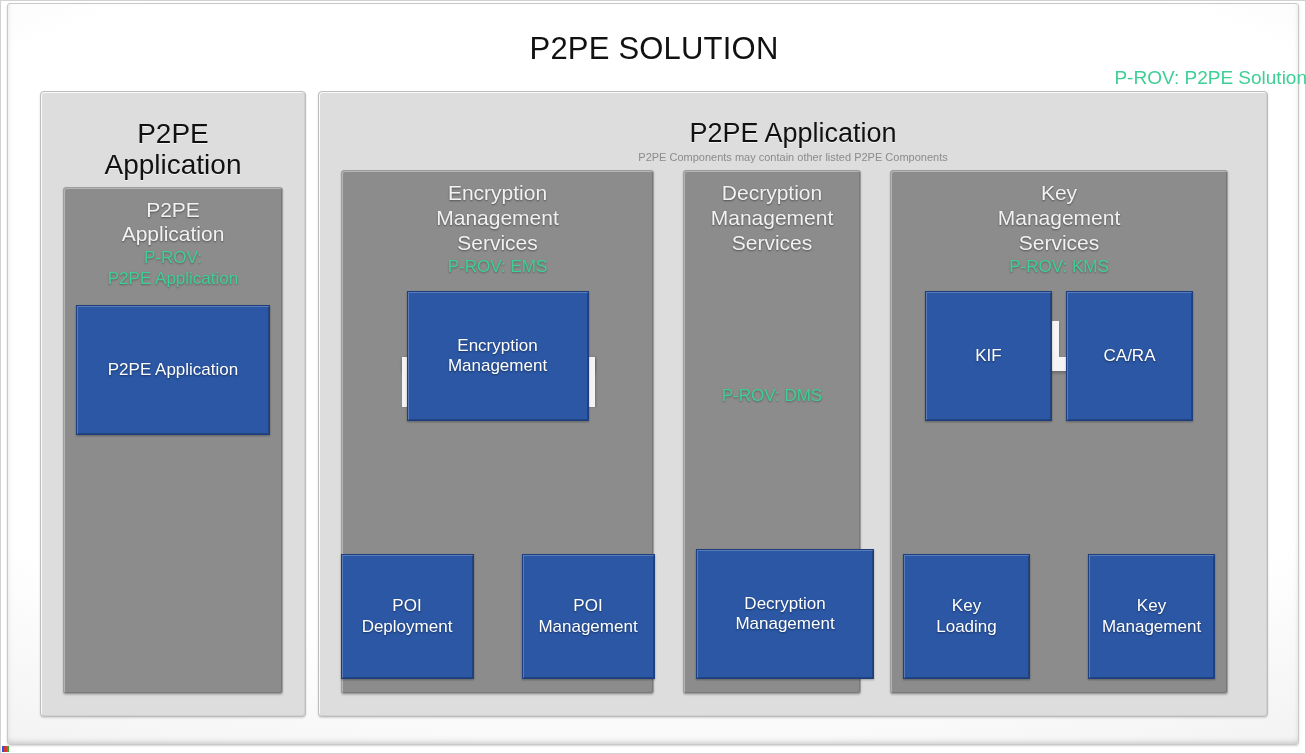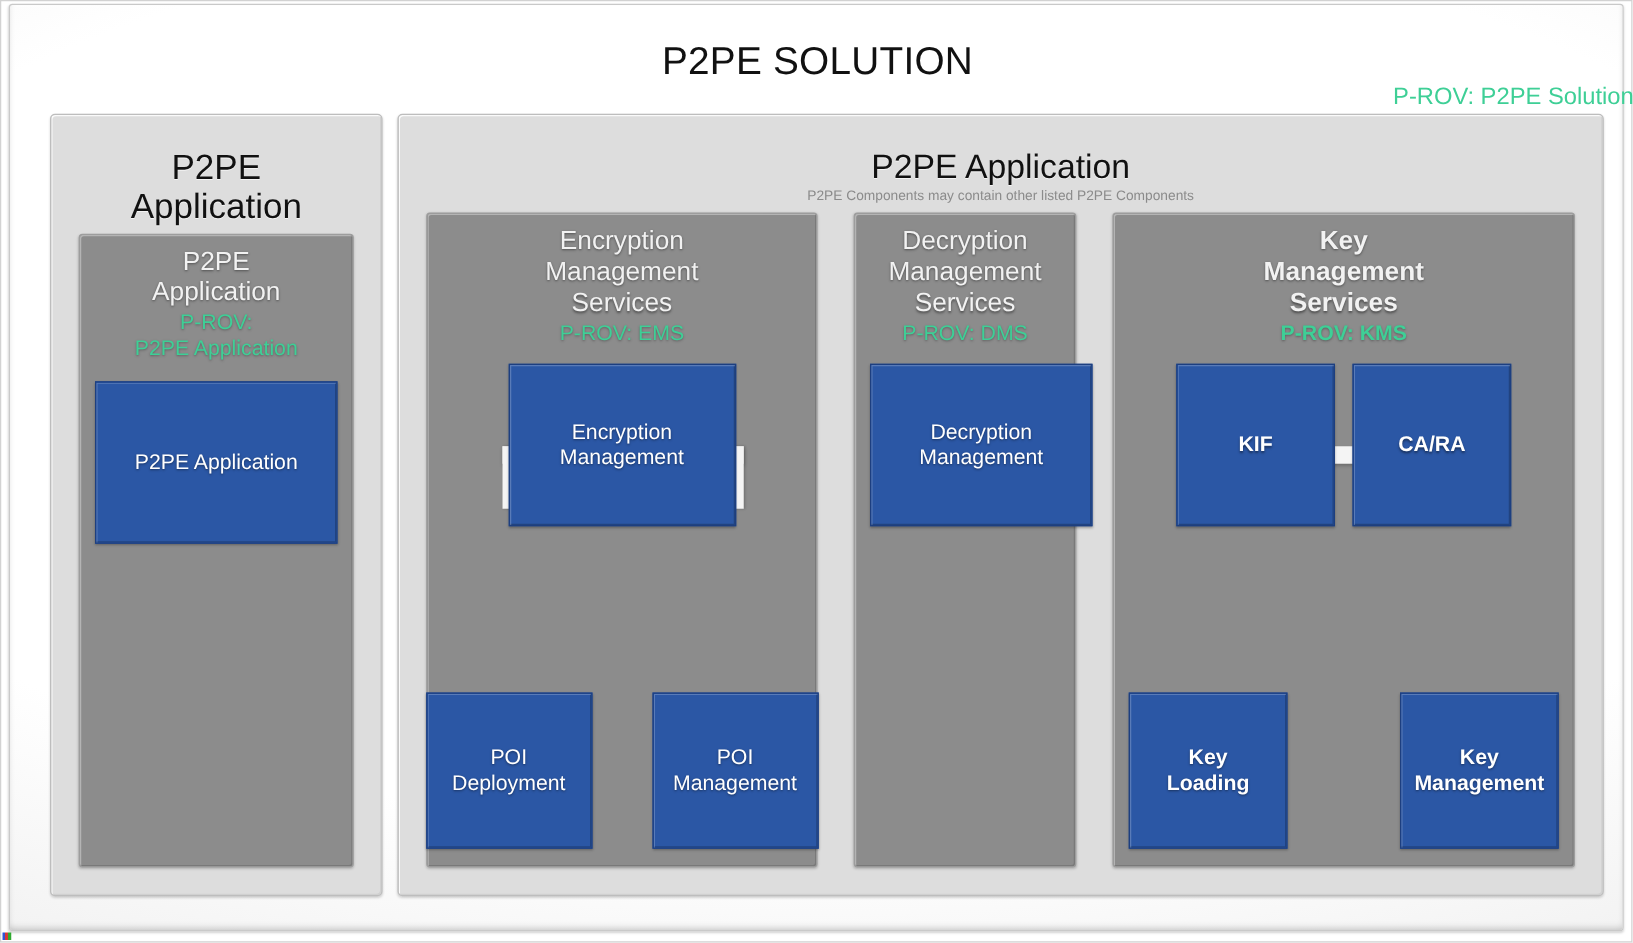--- a/index.html
+++ b/index.html
@@ -83,22 +83,22 @@
     border:1px solid #9d9d9d;
     border-radius:3px;
     box-shadow:inset 1px 1px 0 rgba(255,255,255,.35),
                inset -1px -1px 0 rgba(0,0,0,.13),
                0 1px 2px rgba(0,0,0,.2);
     padding:10px 12px 14px;
     position:relative;
     display:flex;flex-direction:column;
   }
   .card-ems{width:313px;flex:none;align-items:center;}
-  .card-dms{width:178px;flex:none;}
-  .card-kms{width:370px;flex:none;font-weight:bold;}
+  .card-dms{width:178px;flex:none;justify-content:space-between;}
+  .card-kms{width:338px;flex:none;}
   .card-app{width:100%;flex:1 1 auto;}
 
   .card-title{
     text-align:center;font-size:21px;color:#f2f2f2;line-height:1.18;
     text-shadow:0 1px 2px rgba(0,0,0,.45);
   }
   .card-app .card-title{font-size:21px;}
   .card-rov{
     text-align:center;font-size:17px;color:#3ecf96;line-height:1.2;margin-top:1px;
     text-shadow:0 1px 2px rgba(0,0,0,.35);

